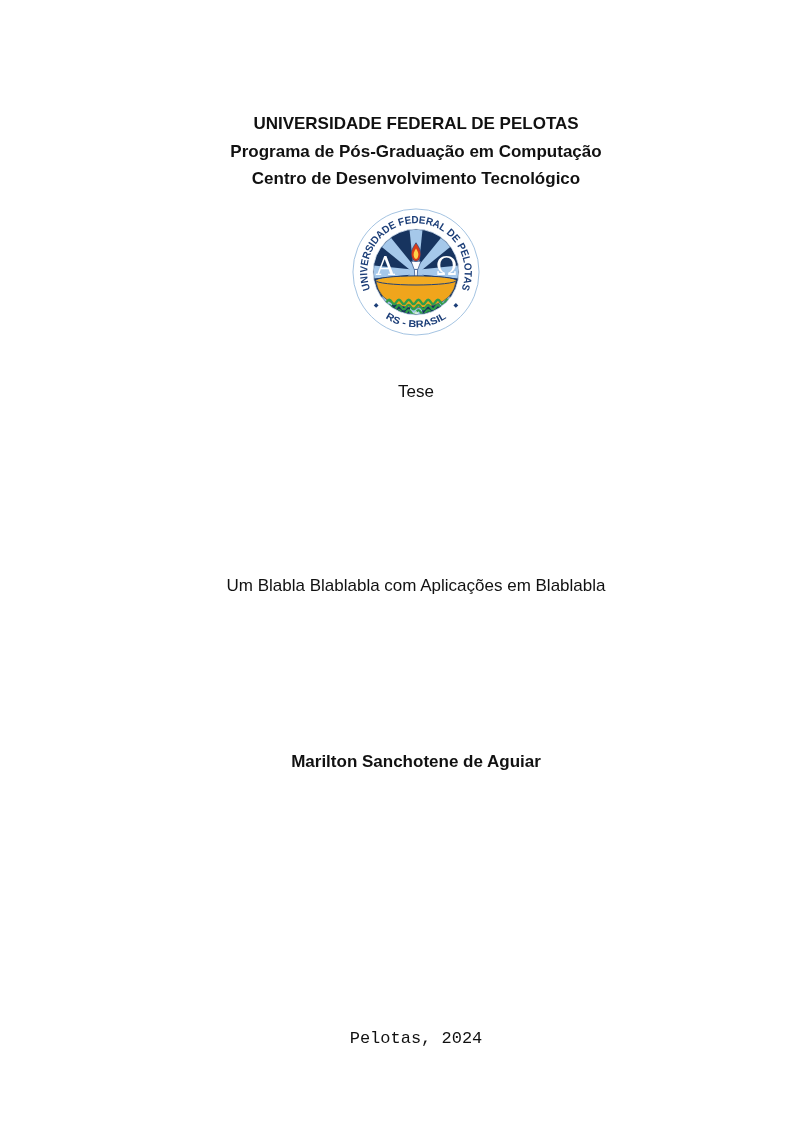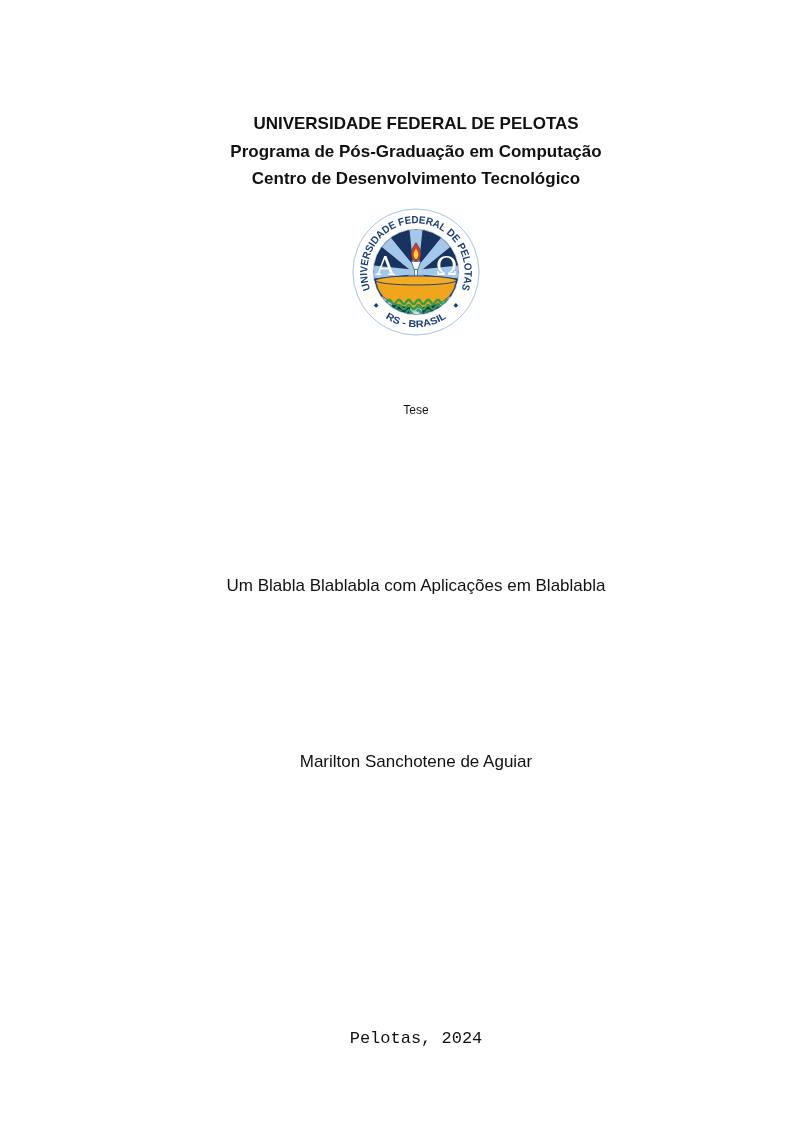--- a/index.html
+++ b/index.html
@@ -14,23 +14,23 @@
   }
   .centerband {
     position: absolute;
     left: 55px;
     width: 722px;
     text-align: center;
   }
   .inst-header { top: 110px; font-weight: bold; font-size: 17px; line-height: 27.5px; }
   .logo-wrap  { top: 207px; }
   .logo-wrap svg { display: inline-block; }
-  .doc-type   { top: 400px;  font-size: 12px; line-height: 20px; }
+  .doc-type   { top: 382px;  font-size: 17px; line-height: 20px; }
   .thesis-title { top: 575px; font-weight: normal; font-size: 17px; line-height: 21px; }
-  .author     { top: 751px; font-weight: normal; font-size: 17px; line-height: 21px; }
+  .author     { top: 751px; font-weight: bold; font-size: 17px; line-height: 21px; }
   .place-year { top: 1028px; font-size: 17px; line-height: 21px; font-family: Liberation Mono, monospace; }
   .ring-text  { font-family: "Liberation Sans", sans-serif; font-weight: bold; }
   .greek      { font-family: "DejaVu Serif", serif; }
 </style>
 </head>
 <body>
 
 <div class="page">
 
   <div class="centerband inst-header">

